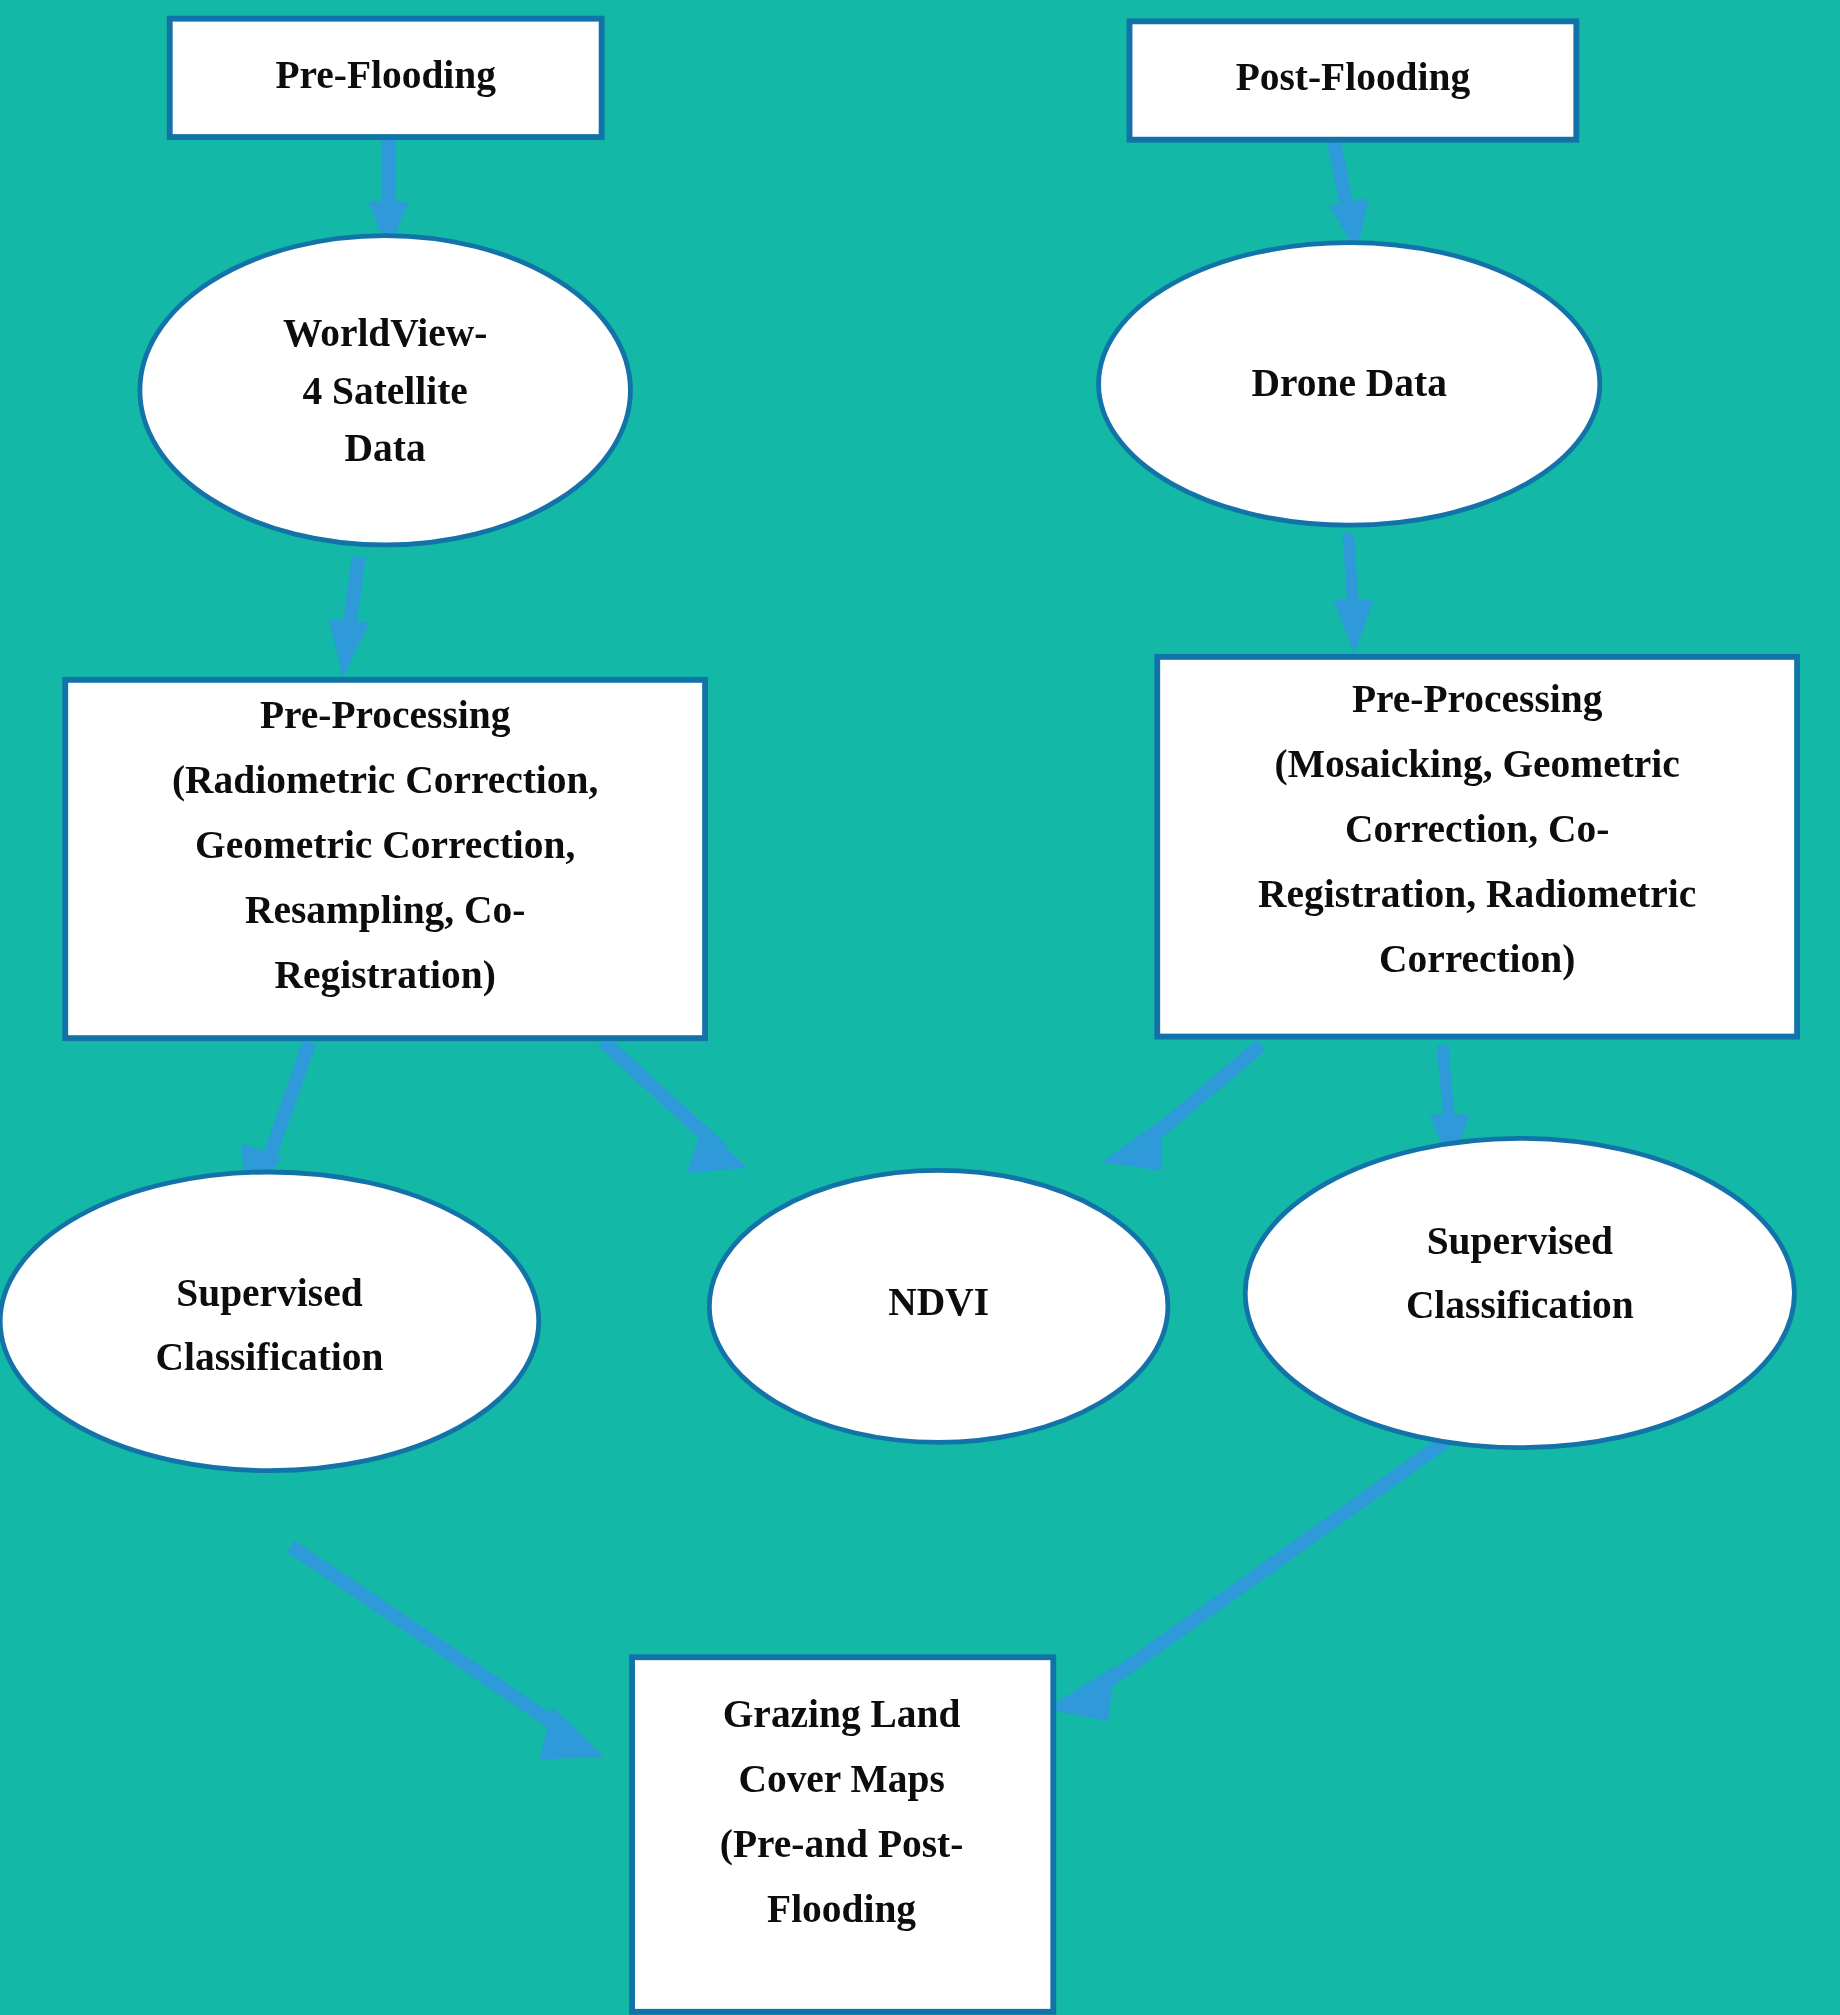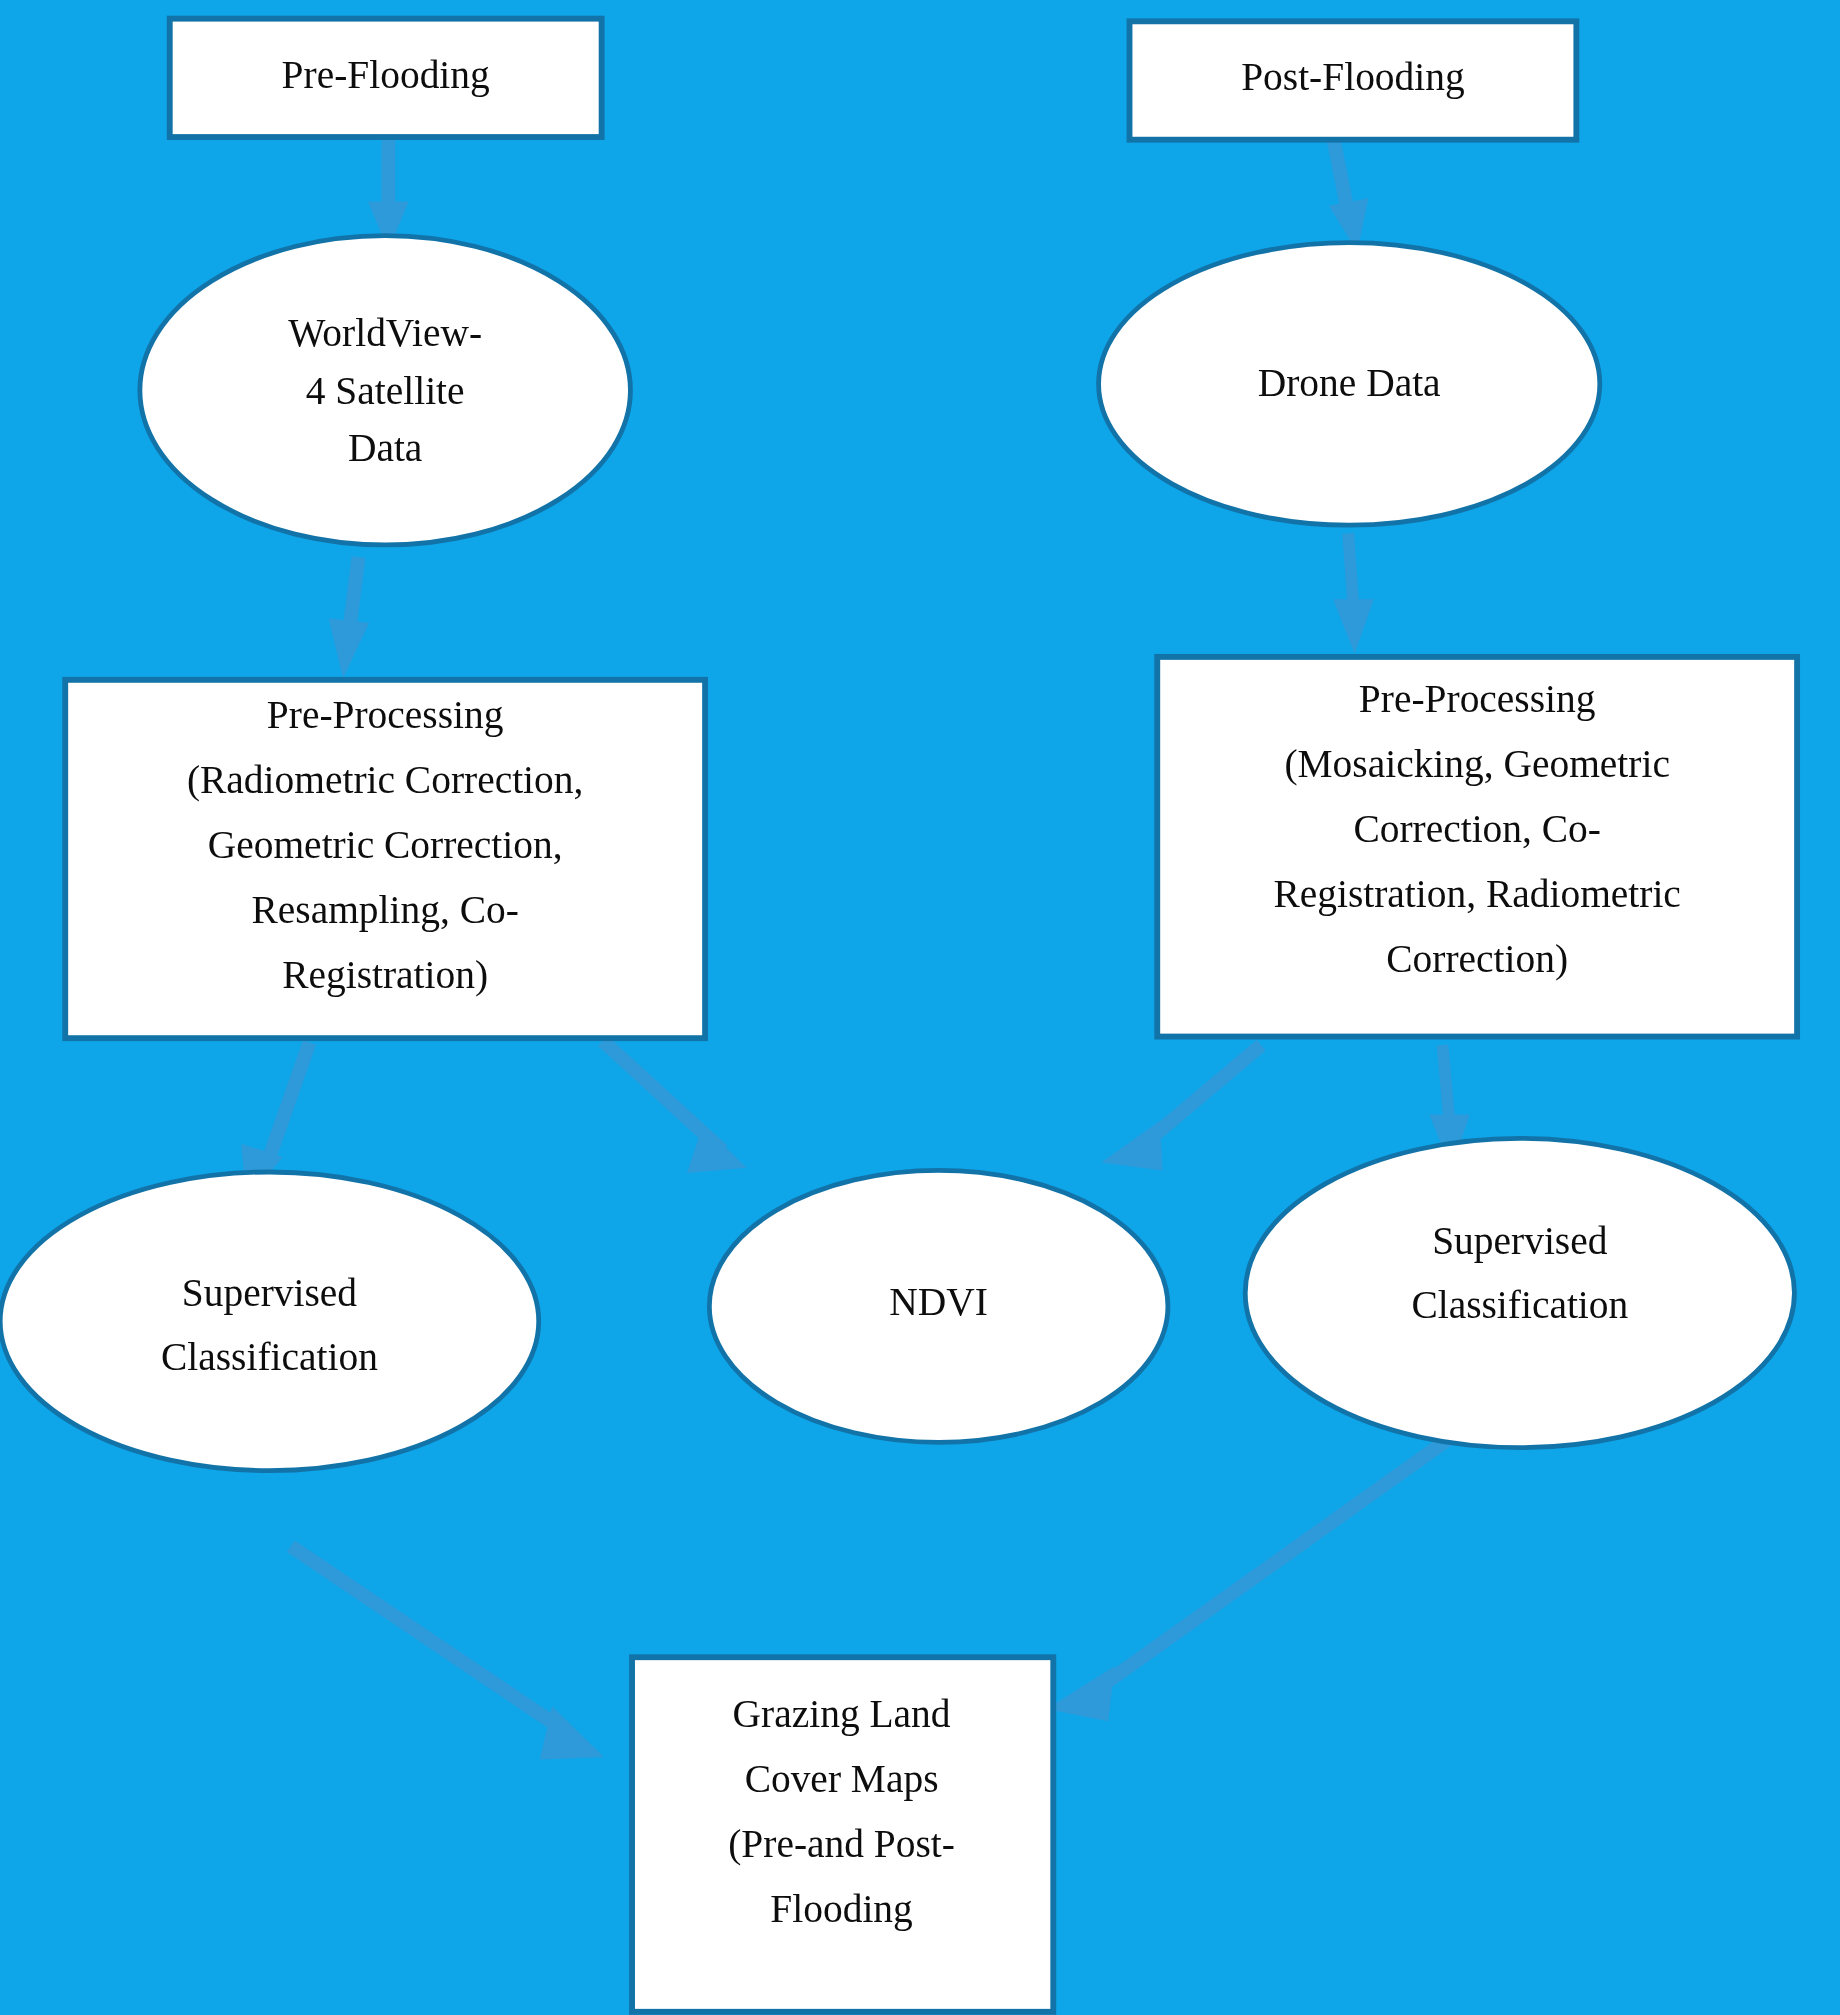--- a/index.html
+++ b/index.html
@@ -10,21 +10,22 @@
   body {
     width: 1841px;
     height: 2015px;
     font-family: "Liberation Serif", "DejaVu Serif", serif;
     overflow: hidden;
   }
   #flowchart-root {
     position: relative;
     width: 1841px;
     height: 2015px;
-    background: #0ea5e9;
+    background: #14b8a6;
+    font-weight: bold;
   }
   svg#flow-svg {
     position: absolute;
     left: 0;
     top: 0;
     width: 1841px;
     height: 2015px;
     display: block;
   }
   .node-label {

